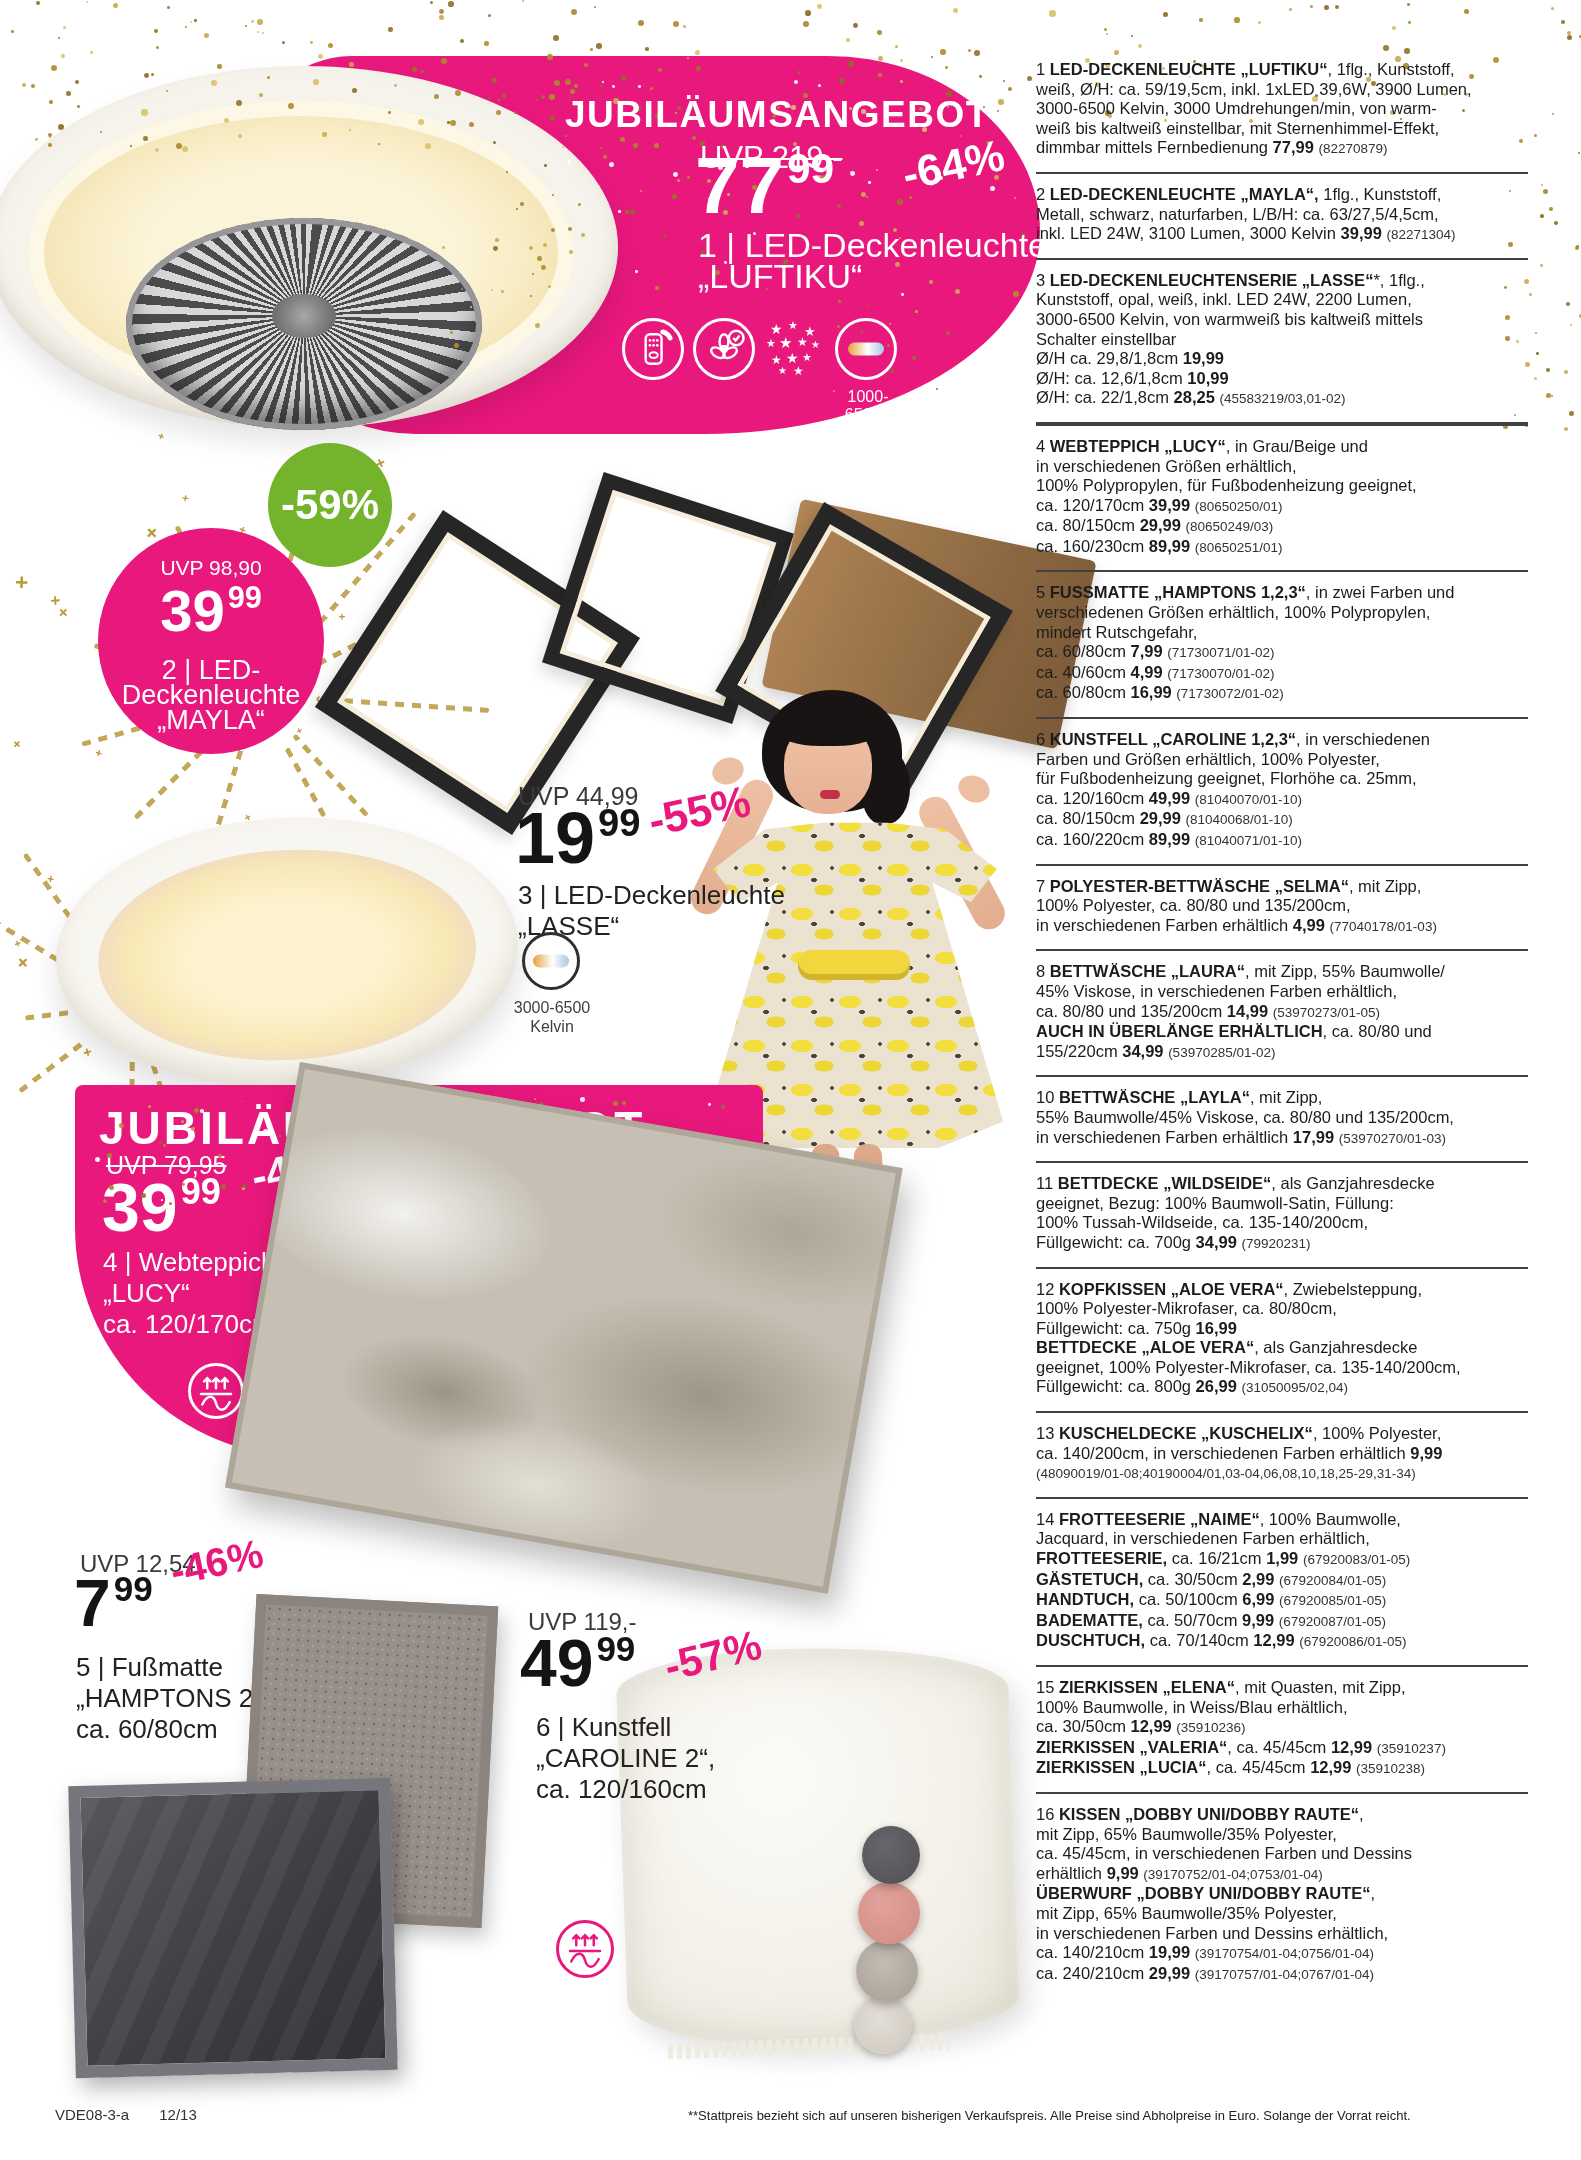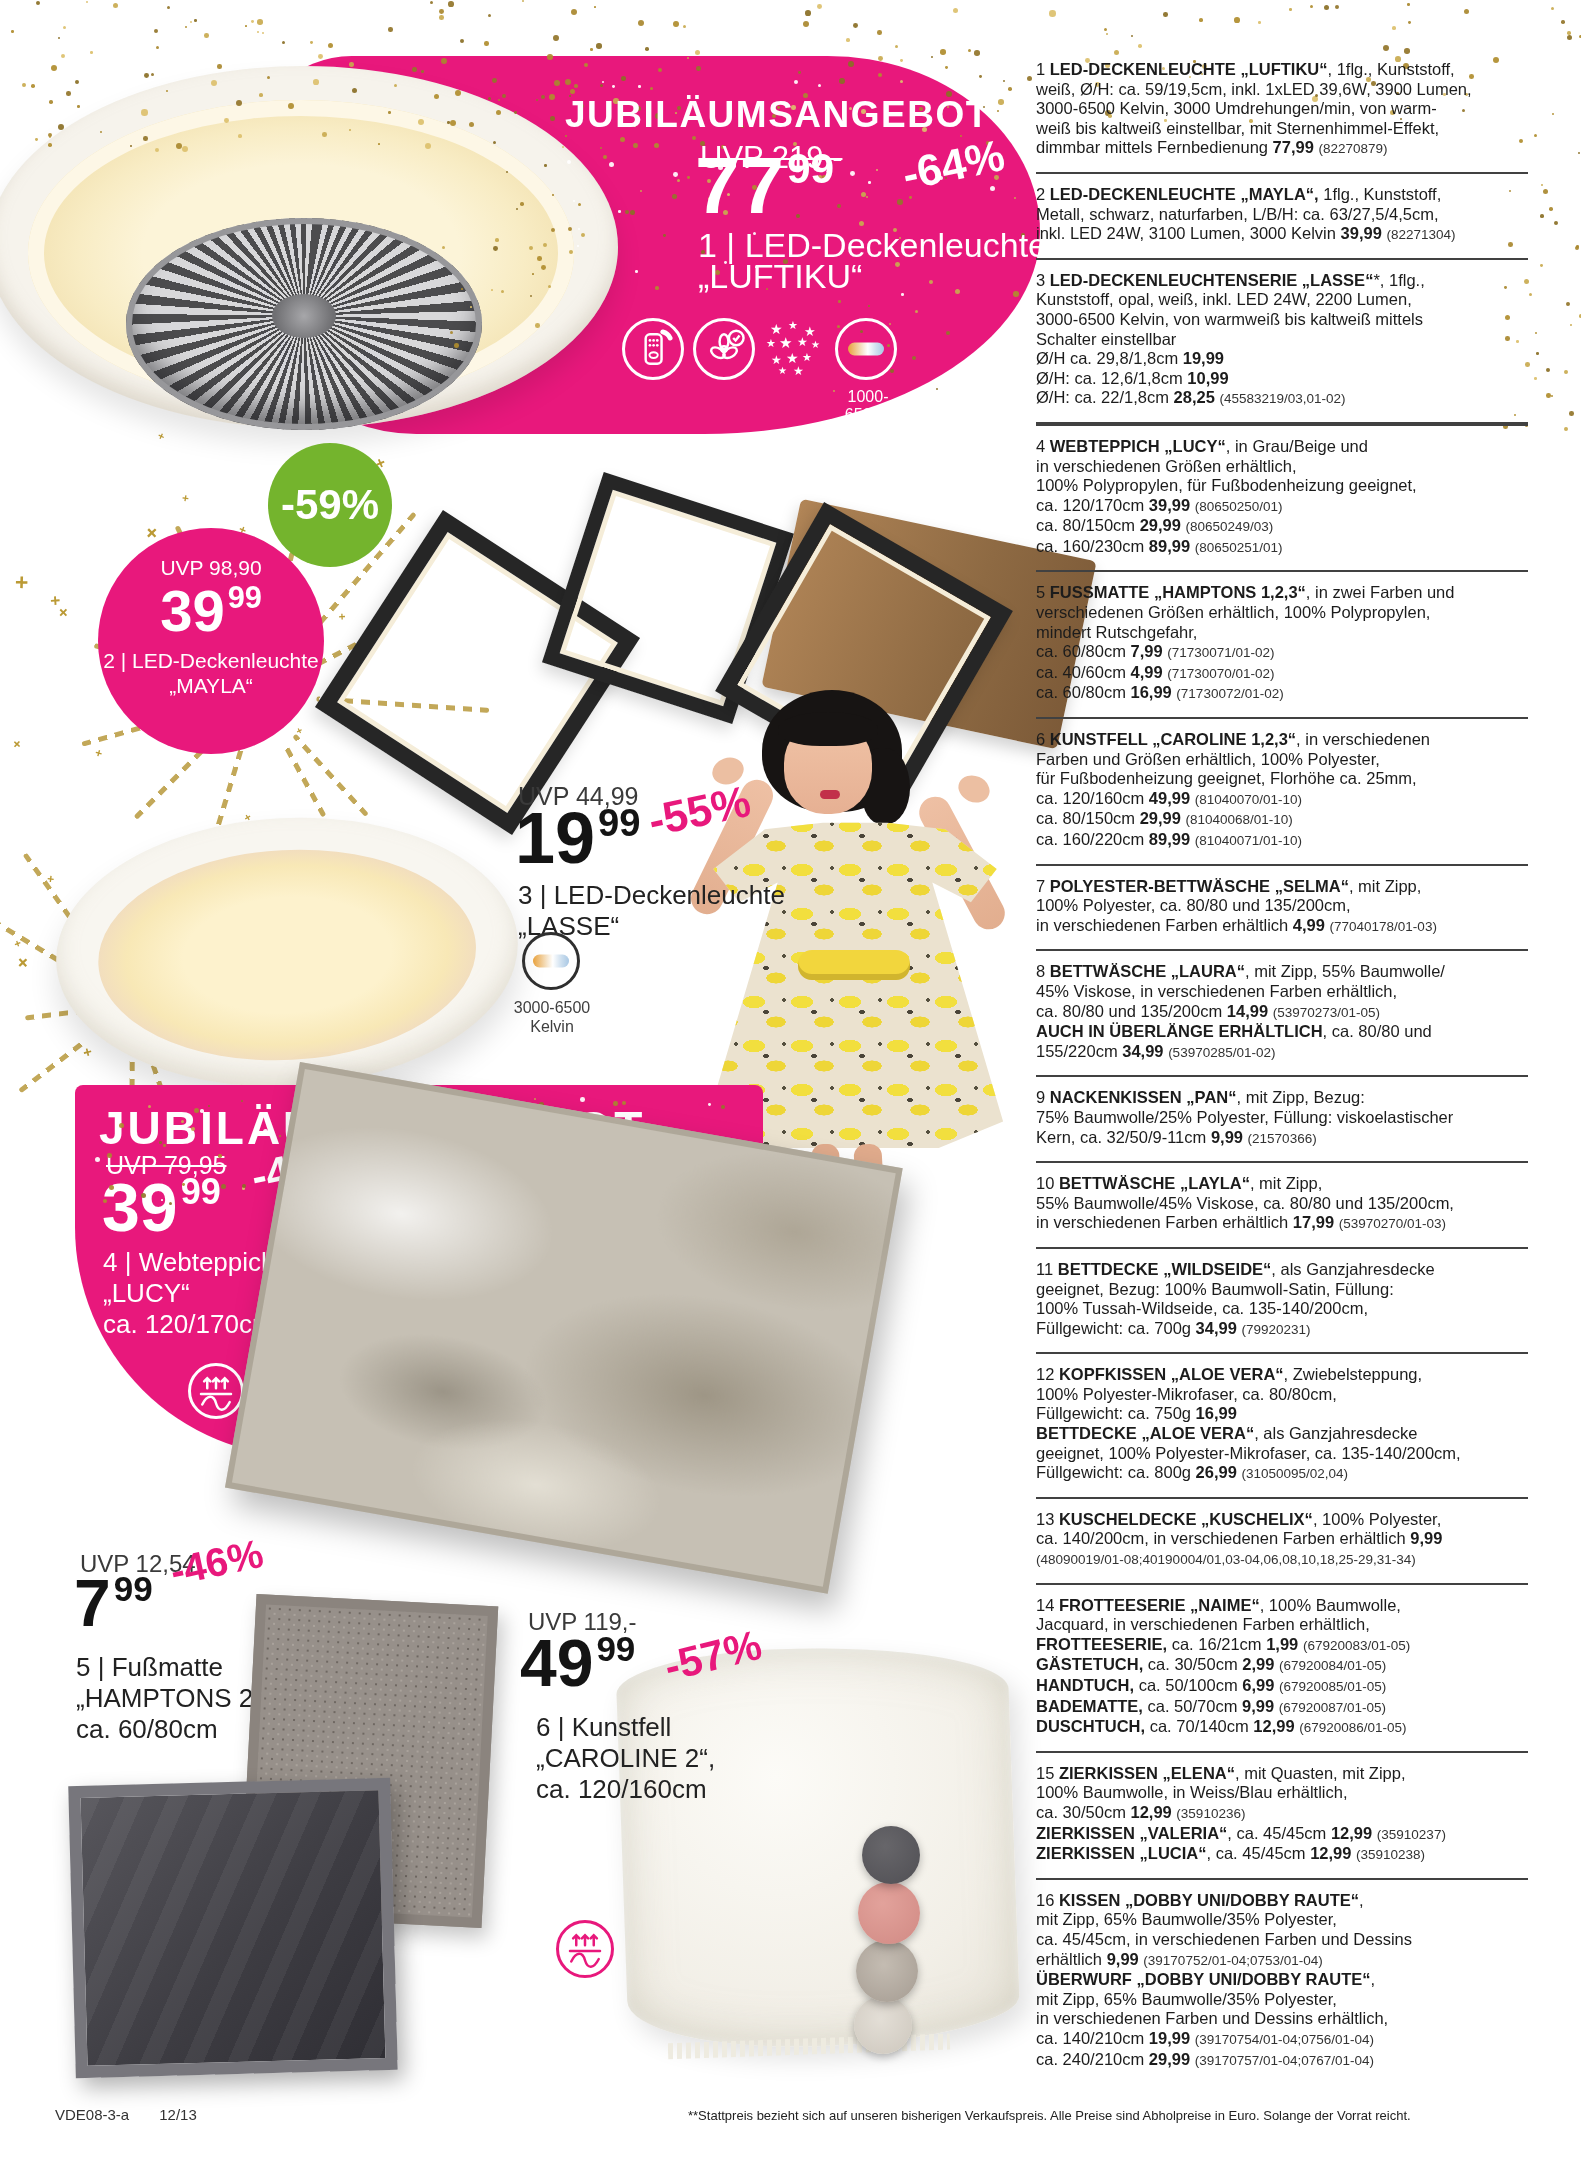--- a/index.html
+++ b/index.html
@@ -56,21 +56,21 @@
     background:linear-gradient(90deg,#e8a13c,#f7ead6 42%,#ffffff 55%,#cfe0ef 78%,#a9c8e4);}
   .star{position:absolute;color:#fff;line-height:1;}
   #tpKelvin{left:806px;top:388px;width:124px;text-align:center;font-size:16px;line-height:18px;color:#fff;z-index:30;}
   
   #greenBadge{left:268px;top:443px;width:124px;height:124px;border-radius:50%;background:var(--green);
     color:#fff;font-size:42px;font-weight:800;display:flex;align-items:center;justify-content:center;z-index:30;}
   #pinkCircle{left:98px;top:528px;width:226px;height:226px;border-radius:50%;background:var(--pink);
     color:#fff;text-align:center;z-index:25;}
   .pc-uvp{margin-top:28px;font-size:21px;}
   #pcPrice{font-size:58px;margin-top:2px;color:#fff;}
-  .pc-cap{font-size:21px;line-height:25px;margin-top:8px;}
+  .pc-cap{font-size:27px;line-height:25px;margin-top:18px;}
   
   #mayla{left:350px;top:500px;width:650px;height:295px;z-index:15;}
   .sq{position:absolute;border:16px solid #262626;box-sizing:border-box;
     box-shadow:inset 0 0 0 5px #f5edd9, 0 8px 16px rgba(0,0,0,.15);background:transparent;}
   #sq1{left:10px;top:55px;width:235px;height:235px;transform:rotate(33deg);}
   #sq2{left:218px;top:-2px;width:200px;height:200px;transform:rotate(18deg);border-width:14px;}
   #wood{position:absolute;left:428px;top:28px;width:302px;height:192px;transform:rotate(12deg);border-radius:6px;
     background:linear-gradient(100deg,#b18557,#8e6a43 60%,#7c5a38);box-shadow:0 8px 16px rgba(0,0,0,.18);}
   #sq3{left:405px;top:42px;width:218px;height:218px;transform:rotate(30deg);}
   
@@ -421,25 +421,20 @@
           <div class="ln">7 <b>POLYESTER-BETTWÄSCHE „SELMA“</b>, mit Zipp,</div>
           <div class="ln">100% Polyester, ca. 80/80 und 135/200cm,</div>
           <div class="ln">in verschiedenen Farben erhältlich <b>4,99</b> <span class="art">(77040178/01-03)</span></div>
         </div>
         <div class="prod">
           <div class="ln">8 <b>BETTWÄSCHE „LAURA“</b>, mit Zipp, 55% Baumwolle/</div>
           <div class="ln">45% Viskose, in verschiedenen Farben erhältlich,</div>
           <div class="ln">ca. 80/80 und 135/200cm <b>14,99</b> <span class="art">(53970273/01-05)</span></div>
           <div class="ln"><b>AUCH IN ÜBERLÄNGE ERHÄLTLICH</b>, ca. 80/80 und</div>
           <div class="ln">155/220cm <b>34,99</b> <span class="art">(53970285/01-02)</span></div>
-        </div>
-        <div class="prod">
-          <div class="ln">9 <b>NACKENKISSEN „PAN“</b>, mit Zipp, Bezug:</div>
-          <div class="ln">75% Baumwolle/25% Polyester, Füllung: viskoelastischer</div>
-          <div class="ln">Kern, ca. 32/50/9-11cm <b>9,99</b> <span class="art">(21570366)</span></div>
         </div>
         <div class="prod">
           <div class="ln">10 <b>BETTWÄSCHE „LAYLA“</b>, mit Zipp,</div>
           <div class="ln">55% Baumwolle/45% Viskose, ca. 80/80 und 135/200cm,</div>
           <div class="ln">in verschiedenen Farben erhältlich <b>17,99</b> <span class="art">(53970270/01-03)</span></div>
         </div>
         <div class="prod">
           <div class="ln">11 <b>BETTDECKE „WILDSEIDE“</b>, als Ganzjahresdecke</div>
           <div class="ln">geeignet, Bezug: 100% Baumwoll-Satin, Füllung:</div>
           <div class="ln">100% Tussah-Wildseide, ca. 135-140/200cm,</div>

